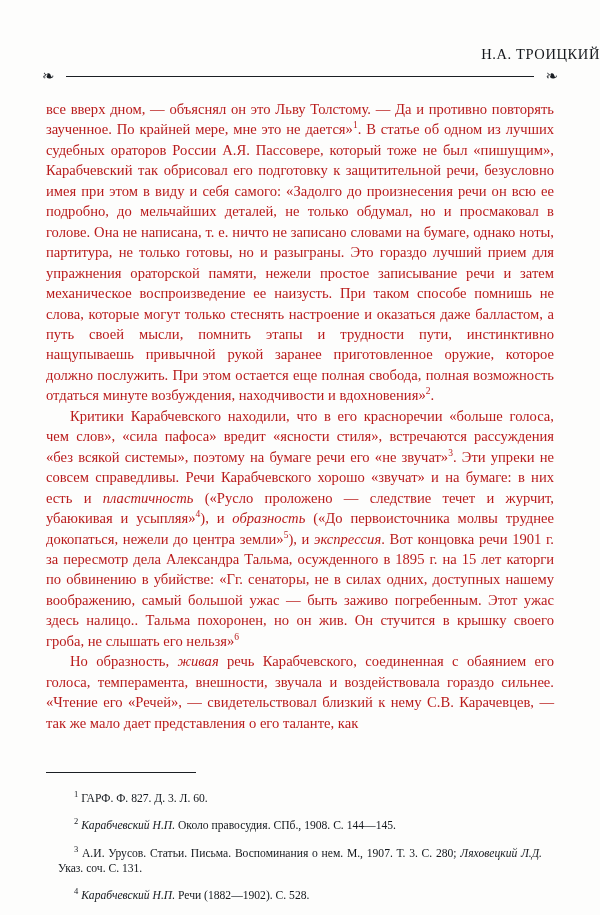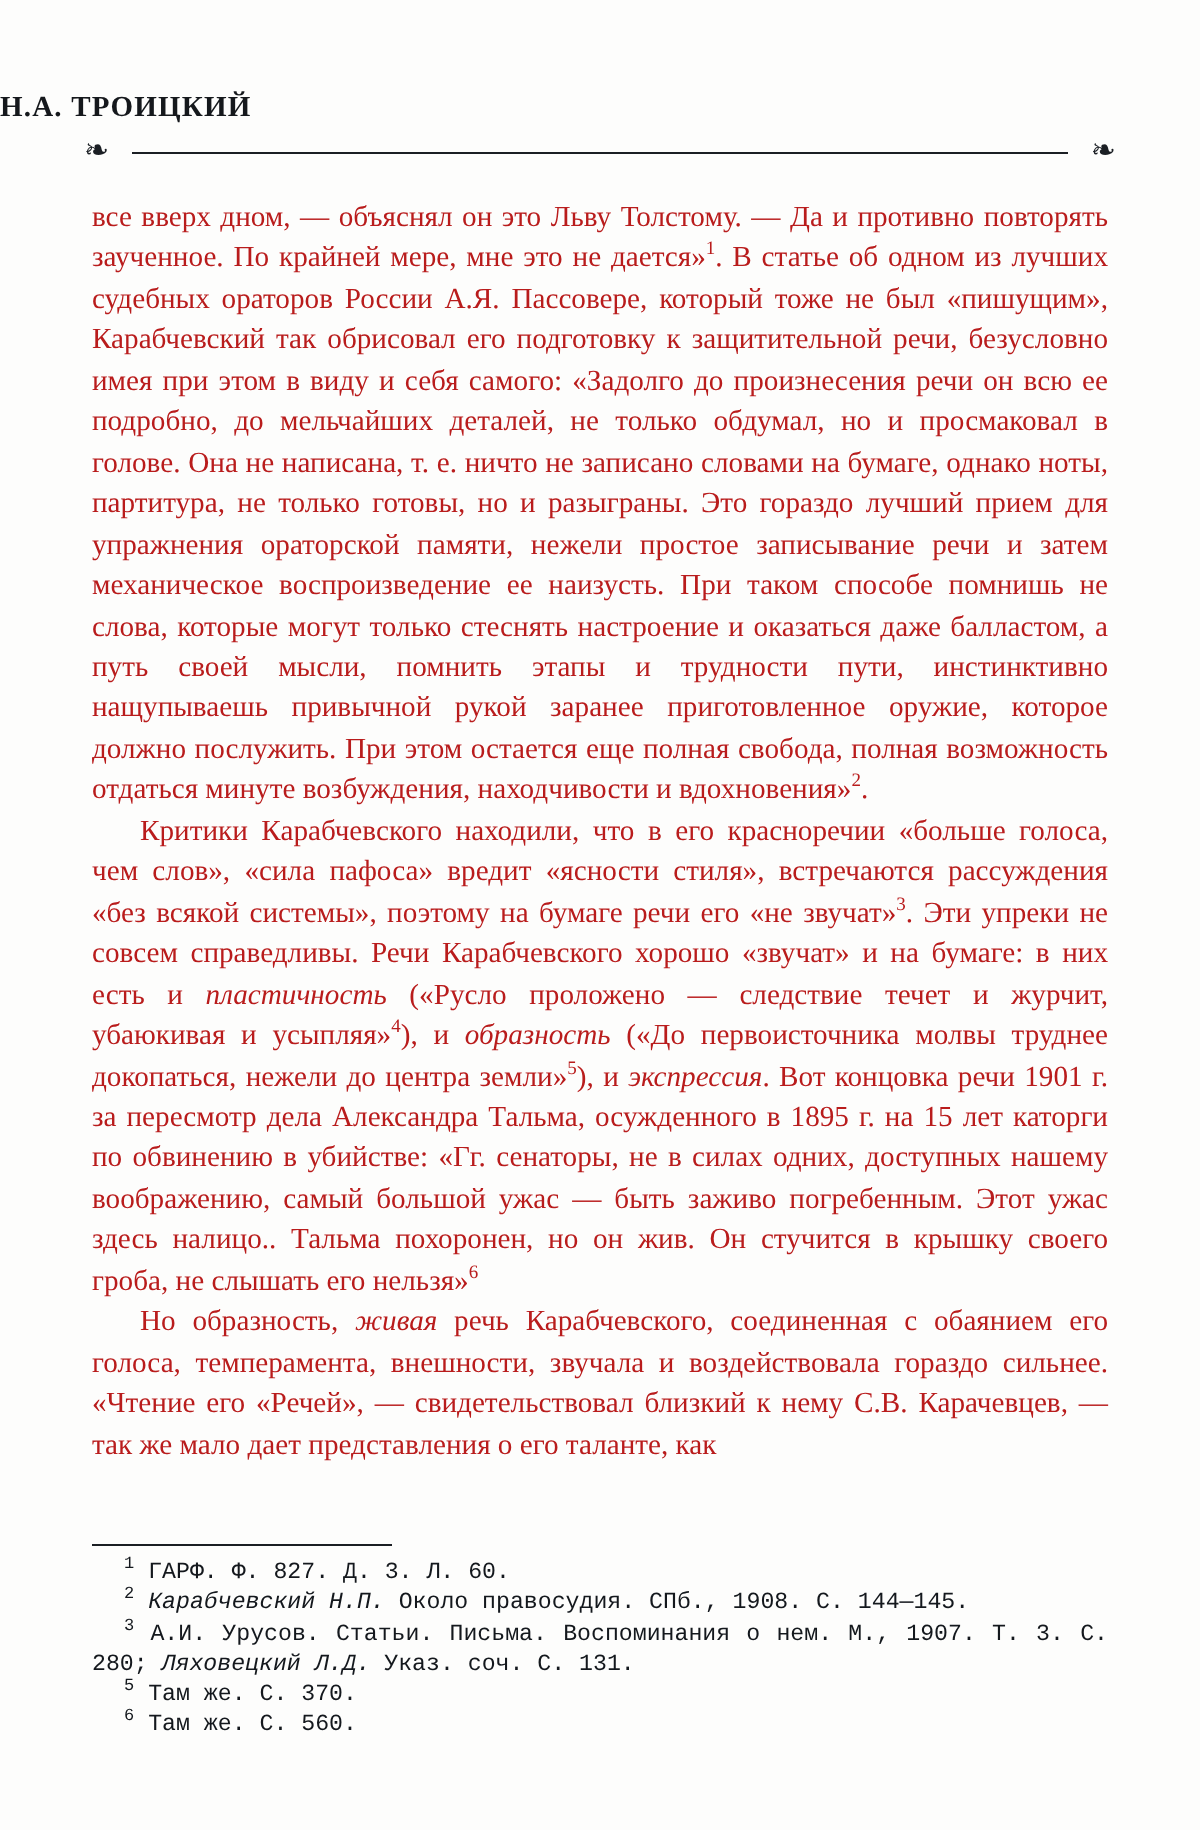--- a/index.html
+++ b/index.html
@@ -20,24 +20,24 @@
     left: 0; top: 0;
     width: 600px;
     height: 915px;
     background: #fdfdfc;
   }
   .running-head {
     position: absolute;
     left: 0;
     top: 46px;
     width: 600px;
-    text-align: left;
+    text-align: right;
     font-size: 14.5px;
     letter-spacing: 0.6px;
-    font-weight: bold;
+    font-weight: normal;
     color: #15181c;
   }
   .rule-wrap {
     position: absolute;
     left: 44px;
     top: 68px;
     width: 512px;
     height: 16px;
   }
   .rule-line {
@@ -94,23 +94,22 @@
     position: absolute;
     left: 46px;
     top: 779px;
     width: 508px;
     font-size: 11.6px;
     line-height: 15.3px;
     text-align: justify;
     color: #14181d;
   }
   .footnotes p {
-    margin: 0;
+    margin: 12px;
     text-indent: 16px;
-    font-family: Liberation Mono, monospace;
   }
   .footnotes sup {
     font-size: 8.5px;
   }
   .page-number {
     position: absolute;
     left: 0;
     top: 862px;
     width: 600px;
     text-align: center;
@@ -135,18 +134,19 @@
       <p><span>все вверх дном, — объяснял он это Льву Толстому. — Да и противно повторять заученное. По крайней мере, мне это не дается»</span><sup>1</sup><span>. В статье об одном из лучших судебных ораторов России А.Я. Пассовере, который тоже не был «пишущим», Карабчевский так обрисовал его подготовку к защитительной речи, безусловно имея при этом в виду и себя самого: «Задолго до произнесения речи он всю ее подробно, до мельчайших деталей, не только обдумал, но и просмаковал в голове. Она не написана, т. е. ничто не записано словами на бумаге, однако ноты, партитура, не только готовы, но и разыграны. Это гораздо лучший прием для упражнения ораторской памяти, нежели простое записывание речи и затем механическое воспроизведение ее наизусть. При таком способе помнишь не слова, которые могут только стеснять настроение и оказаться даже балластом, а путь своей мысли, помнить этапы и трудности пути, инстинктивно нащупываешь привычной рукой заранее приготовленное оружие, которое должно послужить. При этом остается еще полная свобода, полная возможность отдаться минуте возбуждения, находчивости и вдохновения»</span><sup>2</sup><span>.</span></p>
       <p class="indent"><span>Критики Карабчевского находили, что в его красноречии «больше голоса, чем слов», «сила пафоса» вредит «ясности стиля», встречаются рассуждения «без всякой системы», поэтому на бумаге речи его «не звучат»</span><sup>3</sup><span>. Эти упреки не совсем справедливы. Речи Карабчевского хорошо «звучат» и на бумаге: в них есть и </span><span class="it">пластичность</span><span> («Русло проложено — следствие течет и журчит, убаюкивая и усыпляя»</span><sup>4</sup><span>), и </span><span class="it">образность</span><span> («До первоисточника молвы труднее докопаться, нежели до центра земли»</span><sup>5</sup><span>), и </span><span class="it">экспрессия</span><span>. Вот концовка речи 1901 г. за пересмотр дела Александра Тальма, осужденного в 1895 г. на 15 лет каторги по обвинению в убийстве: «Гг. сенаторы, не в силах одних, доступных нашему воображению, самый большой ужас — быть заживо погребенным. Этот ужас здесь налицо.. Тальма похоронен, но он жив. Он стучится в крышку своего гроба, не слышать его нельзя»</span><sup>6</sup></p>
       <p class="indent"><span>Но образность, </span><span class="it">живая</span><span> речь Карабчевского, соединенная с обаянием его голоса, темперамента, внешности, звучала и воздействовала гораздо сильнее. «Чтение его «Речей», — свидетельствовал близкий к нему С.В. Карачевцев, — так же мало дает представления о его таланте, как</span></p>
     </div>
 
   <div class="footnote-rule"></div>
   <div class="footnotes" id="footnotes">
       <p><sup>1</sup> <span>ГАРФ. Ф. 827. Д. 3. Л. 60.</span></p>
       <p><sup>2</sup> <span class="it">Карабчевский Н.П.</span><span> Около правосудия. СПб., 1908. С. 144—145.</span></p>
       <p><sup>3</sup> <span>А.И. Урусов. Статьи. Письма. Воспоминания о нем. М., 1907. Т. 3. С. 280; </span><span class="it">Ляховецкий Л.Д.</span><span> Указ. соч. С. 131.</span></p>
+      <p><sup>4</sup> <span class="it">Карабчевский Н.П.</span><span> Речи (1882—1902). С. 528.</span></p>
       <p><sup>5</sup> <span>Там же. С. 370.</span></p>
       <p><sup>6</sup> <span>Там же. С. 560.</span></p>
     </div>
 
 
 </div>
 
 </body></html>

